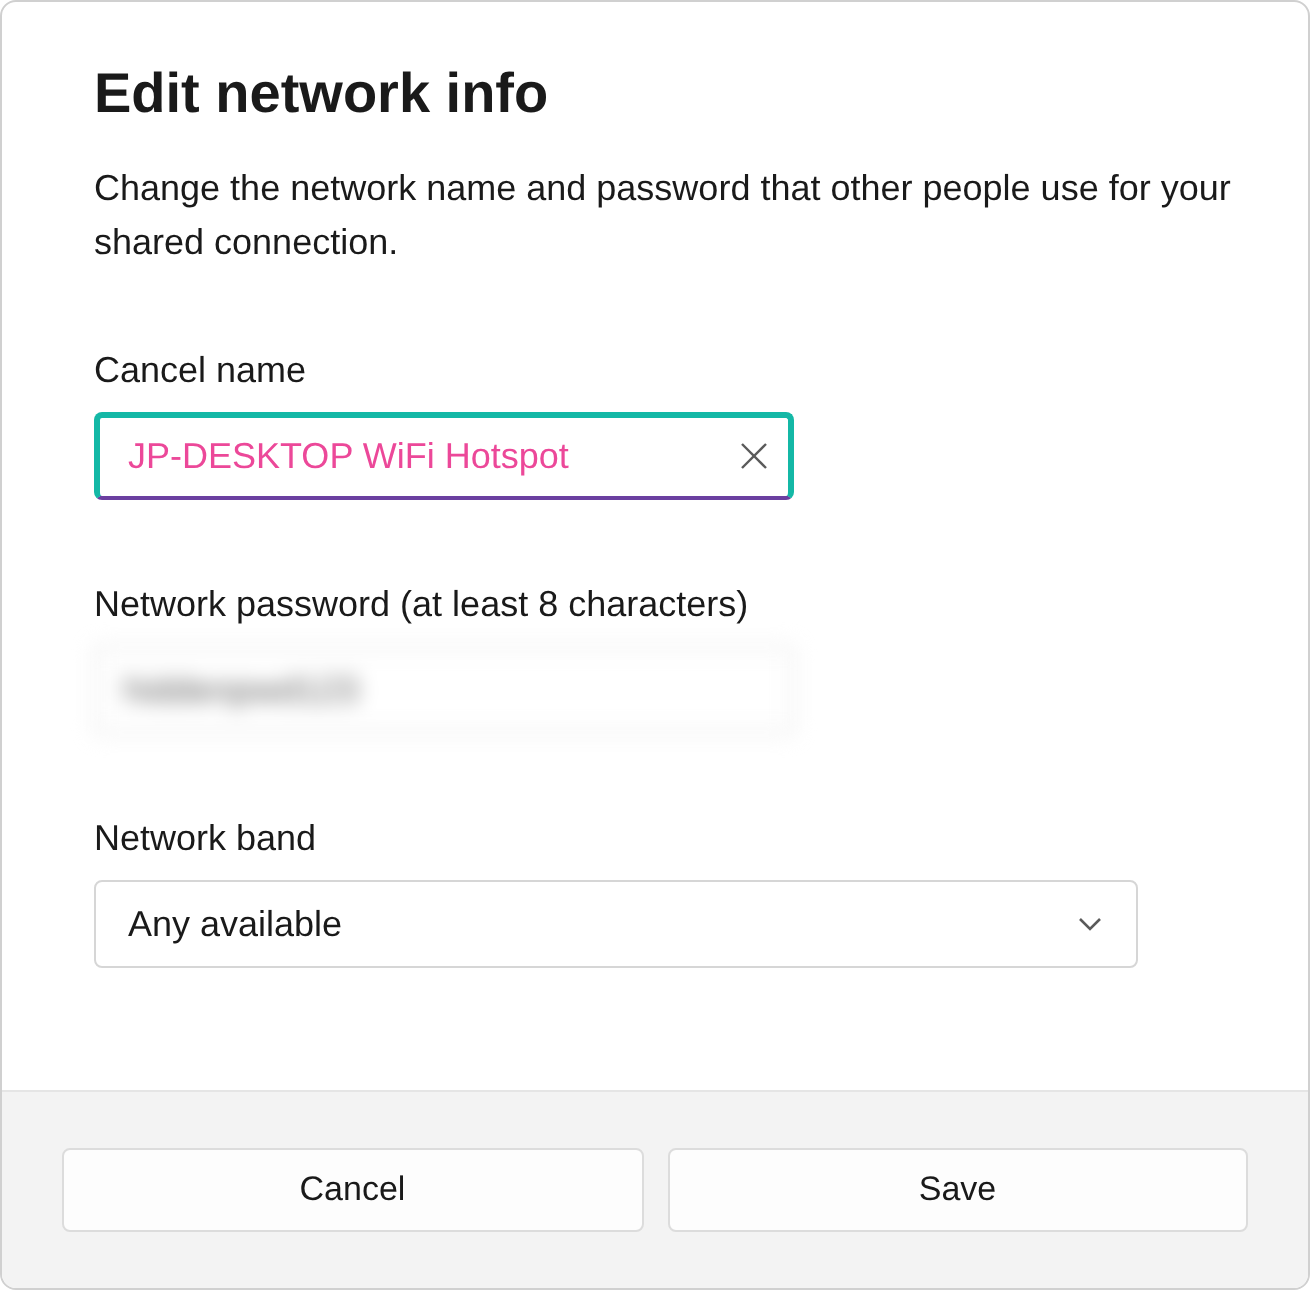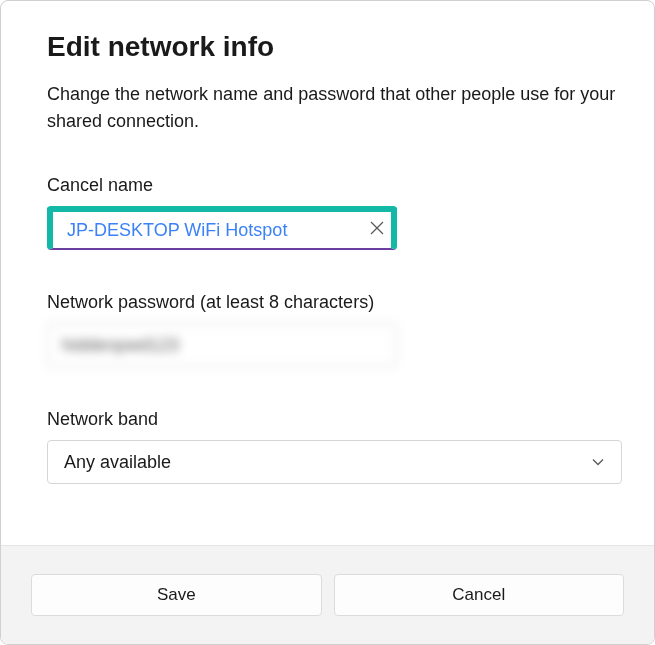--- a/index.html
+++ b/index.html
@@ -55,23 +55,23 @@
     .text-input-wrapper {
       position: relative;
       width: 350px;
     }
     .text-input {
       width: 100%;
       height: 44px;
       padding: 0 40px 0 14px;
       font-size: 18px;
       font-family: inherit;
-      color: #3b82f6;
-      background: #fff;
-      border: 6px solid #14b8a6;
+      color: #ec4899;
+      background: #fff;
+      border: 3px solid #14b8a6;
       border-radius: 4px;
       outline: none;
     }
     .text-input.focused {
       border-bottom: 2px solid #6b3fa0;
       padding-bottom: 0;
     }
     .clear-icon {
       position: absolute;
       right: 12px;
@@ -97,21 +97,21 @@
       font-size: 18px;
       font-family: inherit;
       color: #5a5a5a;
       background: #fff;
       border: 1px solid #d0d0d0;
       border-radius: 4px;
       outline: none;
       filter: blur(5px);
     }
     .dropdown {
-      width: 575px;
+      width: 522px;
       height: 44px;
       background: #fff;
       border: 1px solid #d6d6d6;
       border-radius: 4px;
       display: flex;
       align-items: center;
       justify-content: space-between;
       padding: 0 16px;
       cursor: pointer;
     }
@@ -188,16 +188,16 @@
         <span class="chevron-icon">
           <svg viewBox="0 0 12 8">
             <polyline points="1,1.5 6,6.5 11,1.5"></polyline>
           </svg>
         </span>
       </div>
     </div>
   </div>
 
   <div class="footer">
+    <button class="btn">Cancel</button>
     <button class="btn">Save</button>
-    <button class="btn">Cancel</button>
   </div>
 </div>
 
 </body></html>

